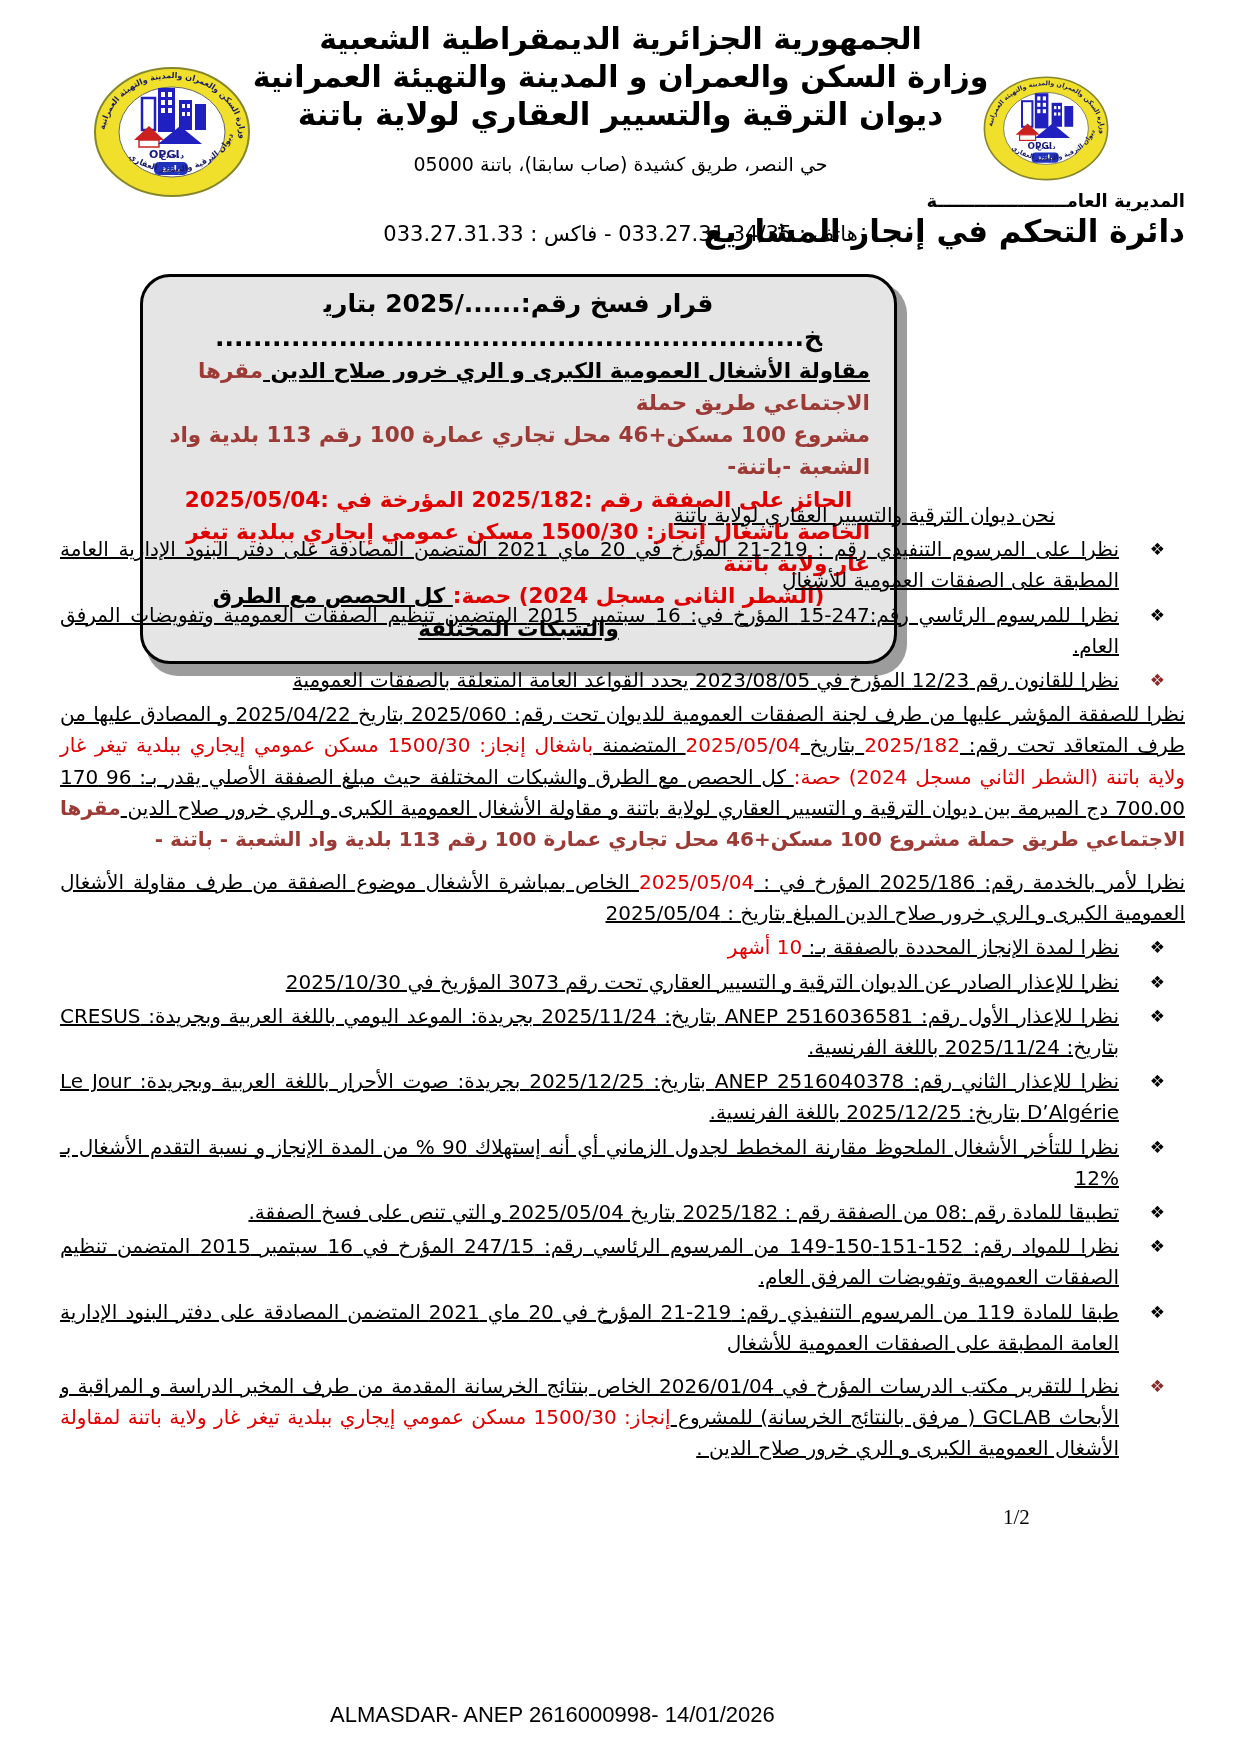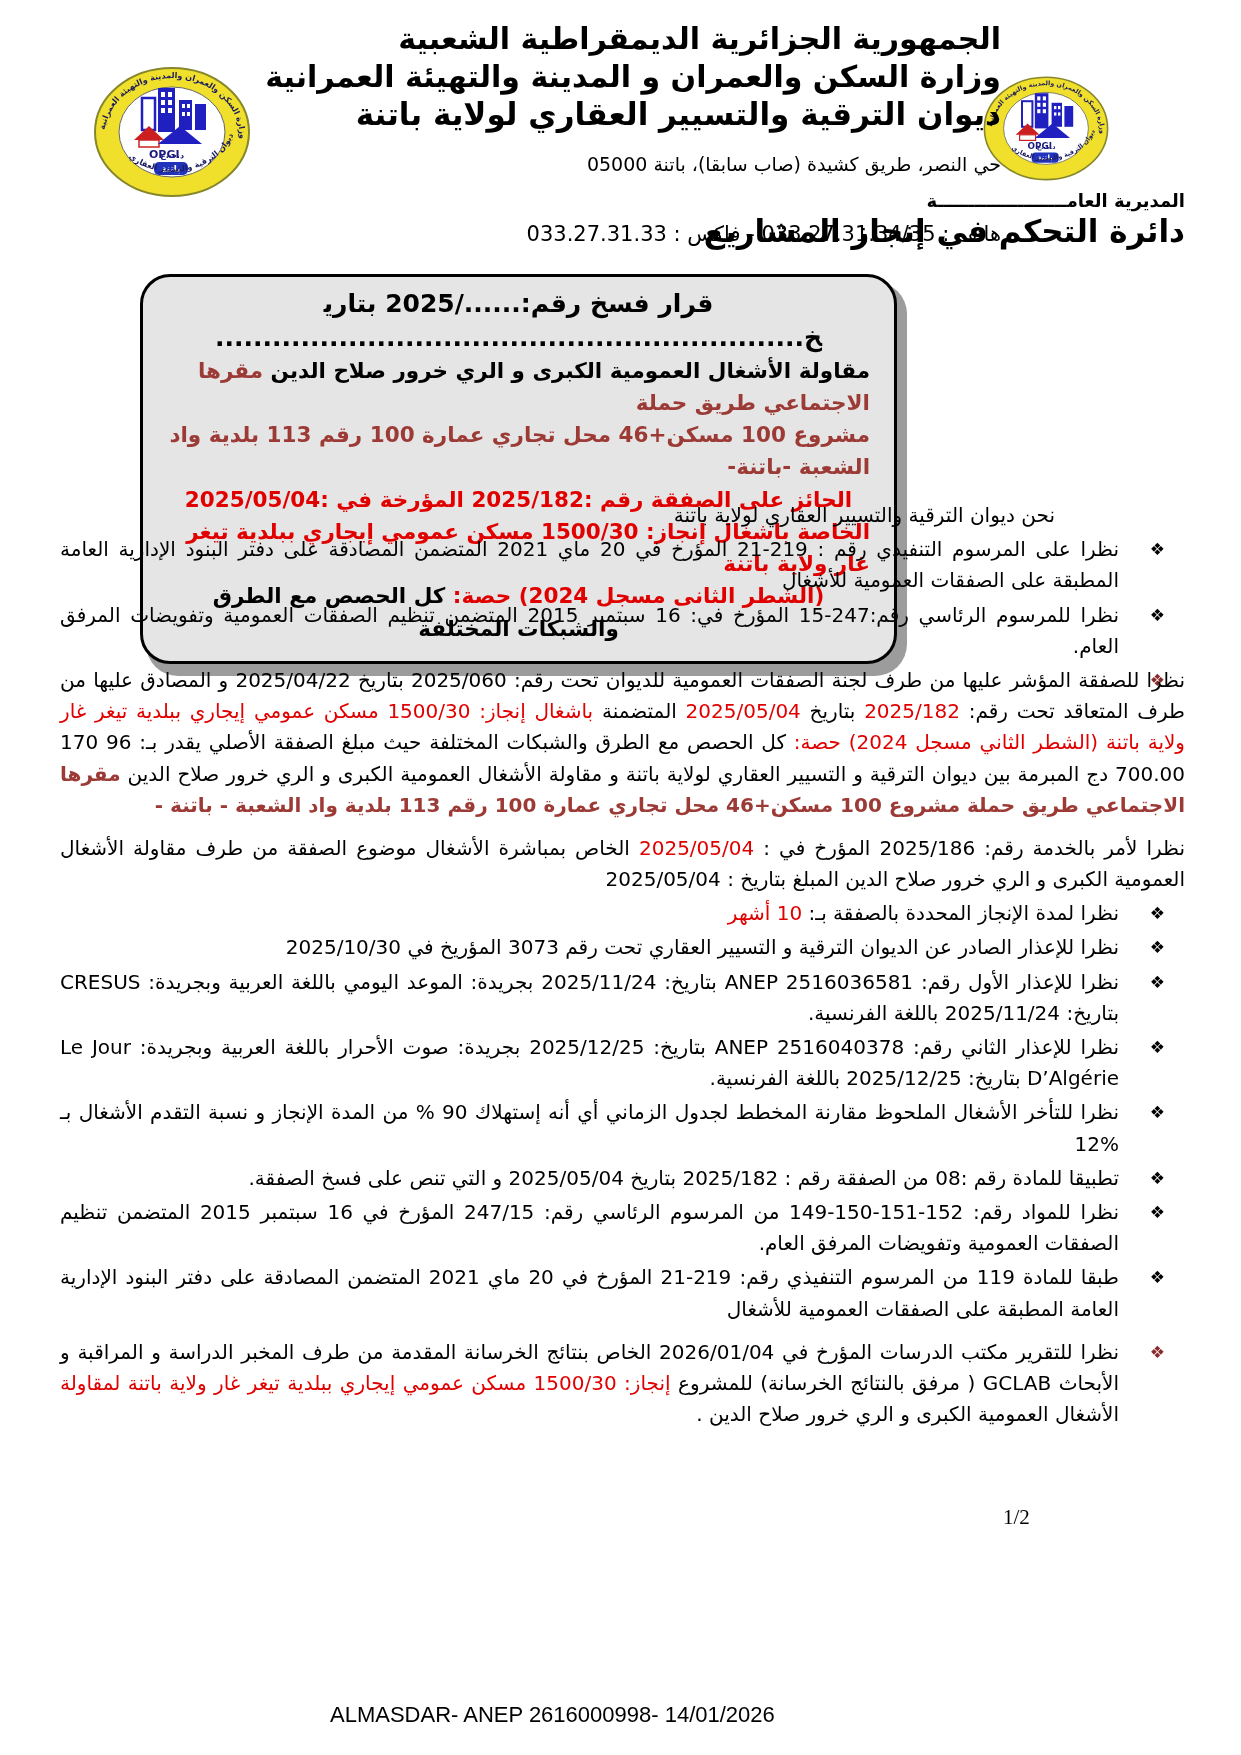--- a/index.html
+++ b/index.html
@@ -1,21 +1,21 @@
 <!DOCTYPE html>
 <html lang="ar"><head>
 <meta charset="utf-8">
 <style>
   html,body{margin:0;padding:0;background:#e8e8e8;}
   .page{
     position:relative;width:1241px;height:1755px;margin:0 auto;background:#ffffff;
     font-family:"DejaVu Sans","Liberation Serif",sans-serif;overflow:hidden;
   }
   
-  .hdr-titles{position:absolute;top:20px;left:240px;right:240px;direction:rtl;color:#000;}
+  .hdr-titles{position:absolute;top:20px;left:240px;right:240px;text-align:center;direction:rtl;color:#000;}
   .hl1{font-size:30px;font-weight:bold;line-height:1.25;}
   .hl2{font-size:30px;font-weight:bold;line-height:1.25;}
   .hl3{font-size:31px;font-weight:bold;line-height:1.25;}
   .hl4{font-size:19px;line-height:1.35;margin-top:18px;}
   .hl5{font-size:21px;line-height:1.3;margin-top:44px;}
   .logo{position:absolute;}
   .logo-left{top:66px;left:92px;width:160px;height:136px;}
   .logo-right{top:70px;left:982px;width:128px;height:120px;}
   
   .dir{position:absolute;right:56px;direction:rtl;font-weight:bold;color:#000;}
@@ -37,21 +37,21 @@
     position:absolute;top:500px;left:60px;right:56px;direction:rtl;
     font-size:20px;line-height:1.56;color:#000;text-align:justify;
   }
   .para{position:relative;margin:0 0 3px 0;}
   .para.has-bullet{padding-right:66px;}
   .para.gap{margin-top:12px;}
   .p-lead{padding-right:130px;text-align:right;}
   .bullet{position:absolute;right:20px;top:2px;font-size:17px;}
   .b-k{color:#000;}
   .b-m{color:#8b2a2a;}
-  .c-k{color:#000;}
+  .c-k{color:#000;text-decoration:underline;}
   .c-r{color:#e10000;}
   .c-m{color:#9c3a36;font-weight:bold;}
   
   .page-num{position:absolute;top:1505px;left:1003px;font-size:21px;font-family:"Liberation Serif",serif;color:#000;}
   .footer-line{position:absolute;top:1702px;left:330px;font-size:22px;font-family:"Liberation Sans",sans-serif;color:#000;}
   
   .ring-text{font-size:8px;font-weight:bold;fill:#1a1a60;font-family:"DejaVu Sans",sans-serif;}
 </style>
 </head>
 <body>
@@ -143,21 +143,21 @@
         <div class="box-line al-center"><span class="c-r">الحائز على الصفقة رقم :2025/182 المؤرخة في :2025/05/04</span></div>
         <div class="box-line al-right"><span class="c-r">الخاصة باشغال إنجاز: 1500/30 مسكن عمومي إيجاري ببلدية تيغر غار ولاية باتنة</span></div>
         <div class="box-line al-center"><span class="c-r">(الشطر الثانى مسجل 2024) حصة:</span><span class="c-k"> كل الحصص مع الطرق والشبكات المختلفة</span></div>
       </div>
   </div>
 
   <div class="body-wrap" id="paras">
       <div class="para p-lead"><span class="c-k">نحن ديوان الترقية والتسيير العقاري لولاية باتنة</span></div>
       <div class="para has-bullet"><span class="bullet b-k">❖</span><span class="c-k">نظرا على المرسوم التنفيذي رقم : 219-21 المؤرخ في 20 ماي 2021 المتضمن المصادقة على دفتر البنود الإدارية العامة المطبقة على الصفقات العمومية للأشغال</span></div>
       <div class="para has-bullet"><span class="bullet b-k">❖</span><span class="c-k">نظرا للمرسوم الرئاسي رقم:247-15 المؤرخ في: 16 سبتمبر 2015 المتضمن تنظيم الصفقات العمومية وتفويضات المرفق العام.</span></div>
-      <div class="para has-bullet"><span class="bullet b-m">❖</span></div>
+      <div class="para has-bullet"><span class="bullet b-m">❖</span><span class="c-k">نظرا للقانون رقم 12/23 المؤرخ في 2023/08/05 يحدد القواعد العامة المتعلقة بالصفقات العمومية</span></div>
       <div class="para"><span class="c-k">نظرا للصفقة المؤشر عليها من طرف لجنة الصفقات العمومية للديوان تحت رقم: 2025/060 بتاريخ 2025/04/22 و المصادق عليها من طرف المتعاقد تحت رقم: </span><span class="c-r">2025/182</span><span class="c-k"> بتاريخ </span><span class="c-r">2025/05/04</span><span class="c-k">  المتضمنة </span><span class="c-r">باشغال إنجاز: 1500/30 مسكن عمومي إيجاري ببلدية تيغر غار ولاية باتنة (الشطر الثاني مسجل 2024)  حصة:</span><span class="c-k"> كل الحصص مع الطرق والشبكات المختلفة حيث مبلغ الصفقة الأصلي يقدر بـ:  96 170 700.00 دج المبرمة بين ديوان الترقية و التسيير العقاري لولاية باتنة و مقاولة الأشغال العمومية الكبرى و الري خرور صلاح الدين </span><span class="c-m">مقرها الاجتماعي طريق حملة مشروع 100 مسكن+46 محل تجاري عمارة 100 رقم 113 بلدية واد الشعبة - باتنة -</span></div>
       <div class="para gap"><span class="c-k">نظرا لأمر بالخدمة رقم: 2025/186 المؤرخ في : </span><span class="c-r">2025/05/04</span><span class="c-k"> الخاص بمباشرة الأشغال موضوع الصفقة من طرف مقاولة الأشغال العمومية الكبرى و الري خرور صلاح الدين  المبلغ بتاريخ : 2025/05/04</span></div>
       <div class="para has-bullet"><span class="bullet b-k">❖</span><span class="c-k">نظرا لمدة الإنجاز المحددة بالصفقة بـ:  </span><span class="c-r">10 أشهر</span></div>
       <div class="para has-bullet"><span class="bullet b-k">❖</span><span class="c-k">نظرا للإعذار الصادر عن الديوان الترقية و التسيير العقاري تحت رقم 3073 المؤريخ في 2025/10/30</span></div>
       <div class="para has-bullet"><span class="bullet b-k">❖</span><span class="c-k">نظرا للإعذار الأول رقم: ANEP  2516036581 بتاريخ: 2025/11/24 بجريدة: الموعد اليومي باللغة العربية وبجريدة: CRESUS بتاريخ: 2025/11/24 باللغة الفرنسية.</span></div>
       <div class="para has-bullet"><span class="bullet b-k">❖</span><span class="c-k">نظرا للإعذار الثاني رقم: ANEP 2516040378 بتاريخ: 2025/12/25 بجريدة: صوت الأحرار باللغة العربية وبجريدة: Le Jour D’Algérie بتاريخ: 2025/12/25 باللغة الفرنسية.</span></div>
       <div class="para has-bullet"><span class="bullet b-k">❖</span><span class="c-k">نظرا للتأخر الأشغال الملحوظ مقارنة المخطط لجدول الزماني أي أنه إستهلاك 90 % من المدة الإنجاز و نسبة التقدم الأشغال بـ %12</span></div>
       <div class="para has-bullet"><span class="bullet b-k">❖</span><span class="c-k">تطبيقا للمادة رقم :08 من الصفقة رقم : 2025/182 بتاريخ 2025/05/04 و التي تنص على فسخ الصفقة.</span></div>
       <div class="para has-bullet"><span class="bullet b-k">❖</span><span class="c-k">نظرا للمواد رقم: 152-151-150-149 من المرسوم الرئاسي رقم: 247/15 المؤرخ في 16 سبتمبر 2015 المتضمن تنظيم الصفقات العمومية وتفويضات المرفق العام.</span></div>
       <div class="para has-bullet"><span class="bullet b-k">❖</span><span class="c-k">طبقا للمادة 119 من المرسوم التنفيذي رقم: 219-21 المؤرخ في 20 ماي 2021 المتضمن المصادقة على دفتر البنود الإدارية العامة المطبقة على الصفقات العمومية للأشغال</span></div>

